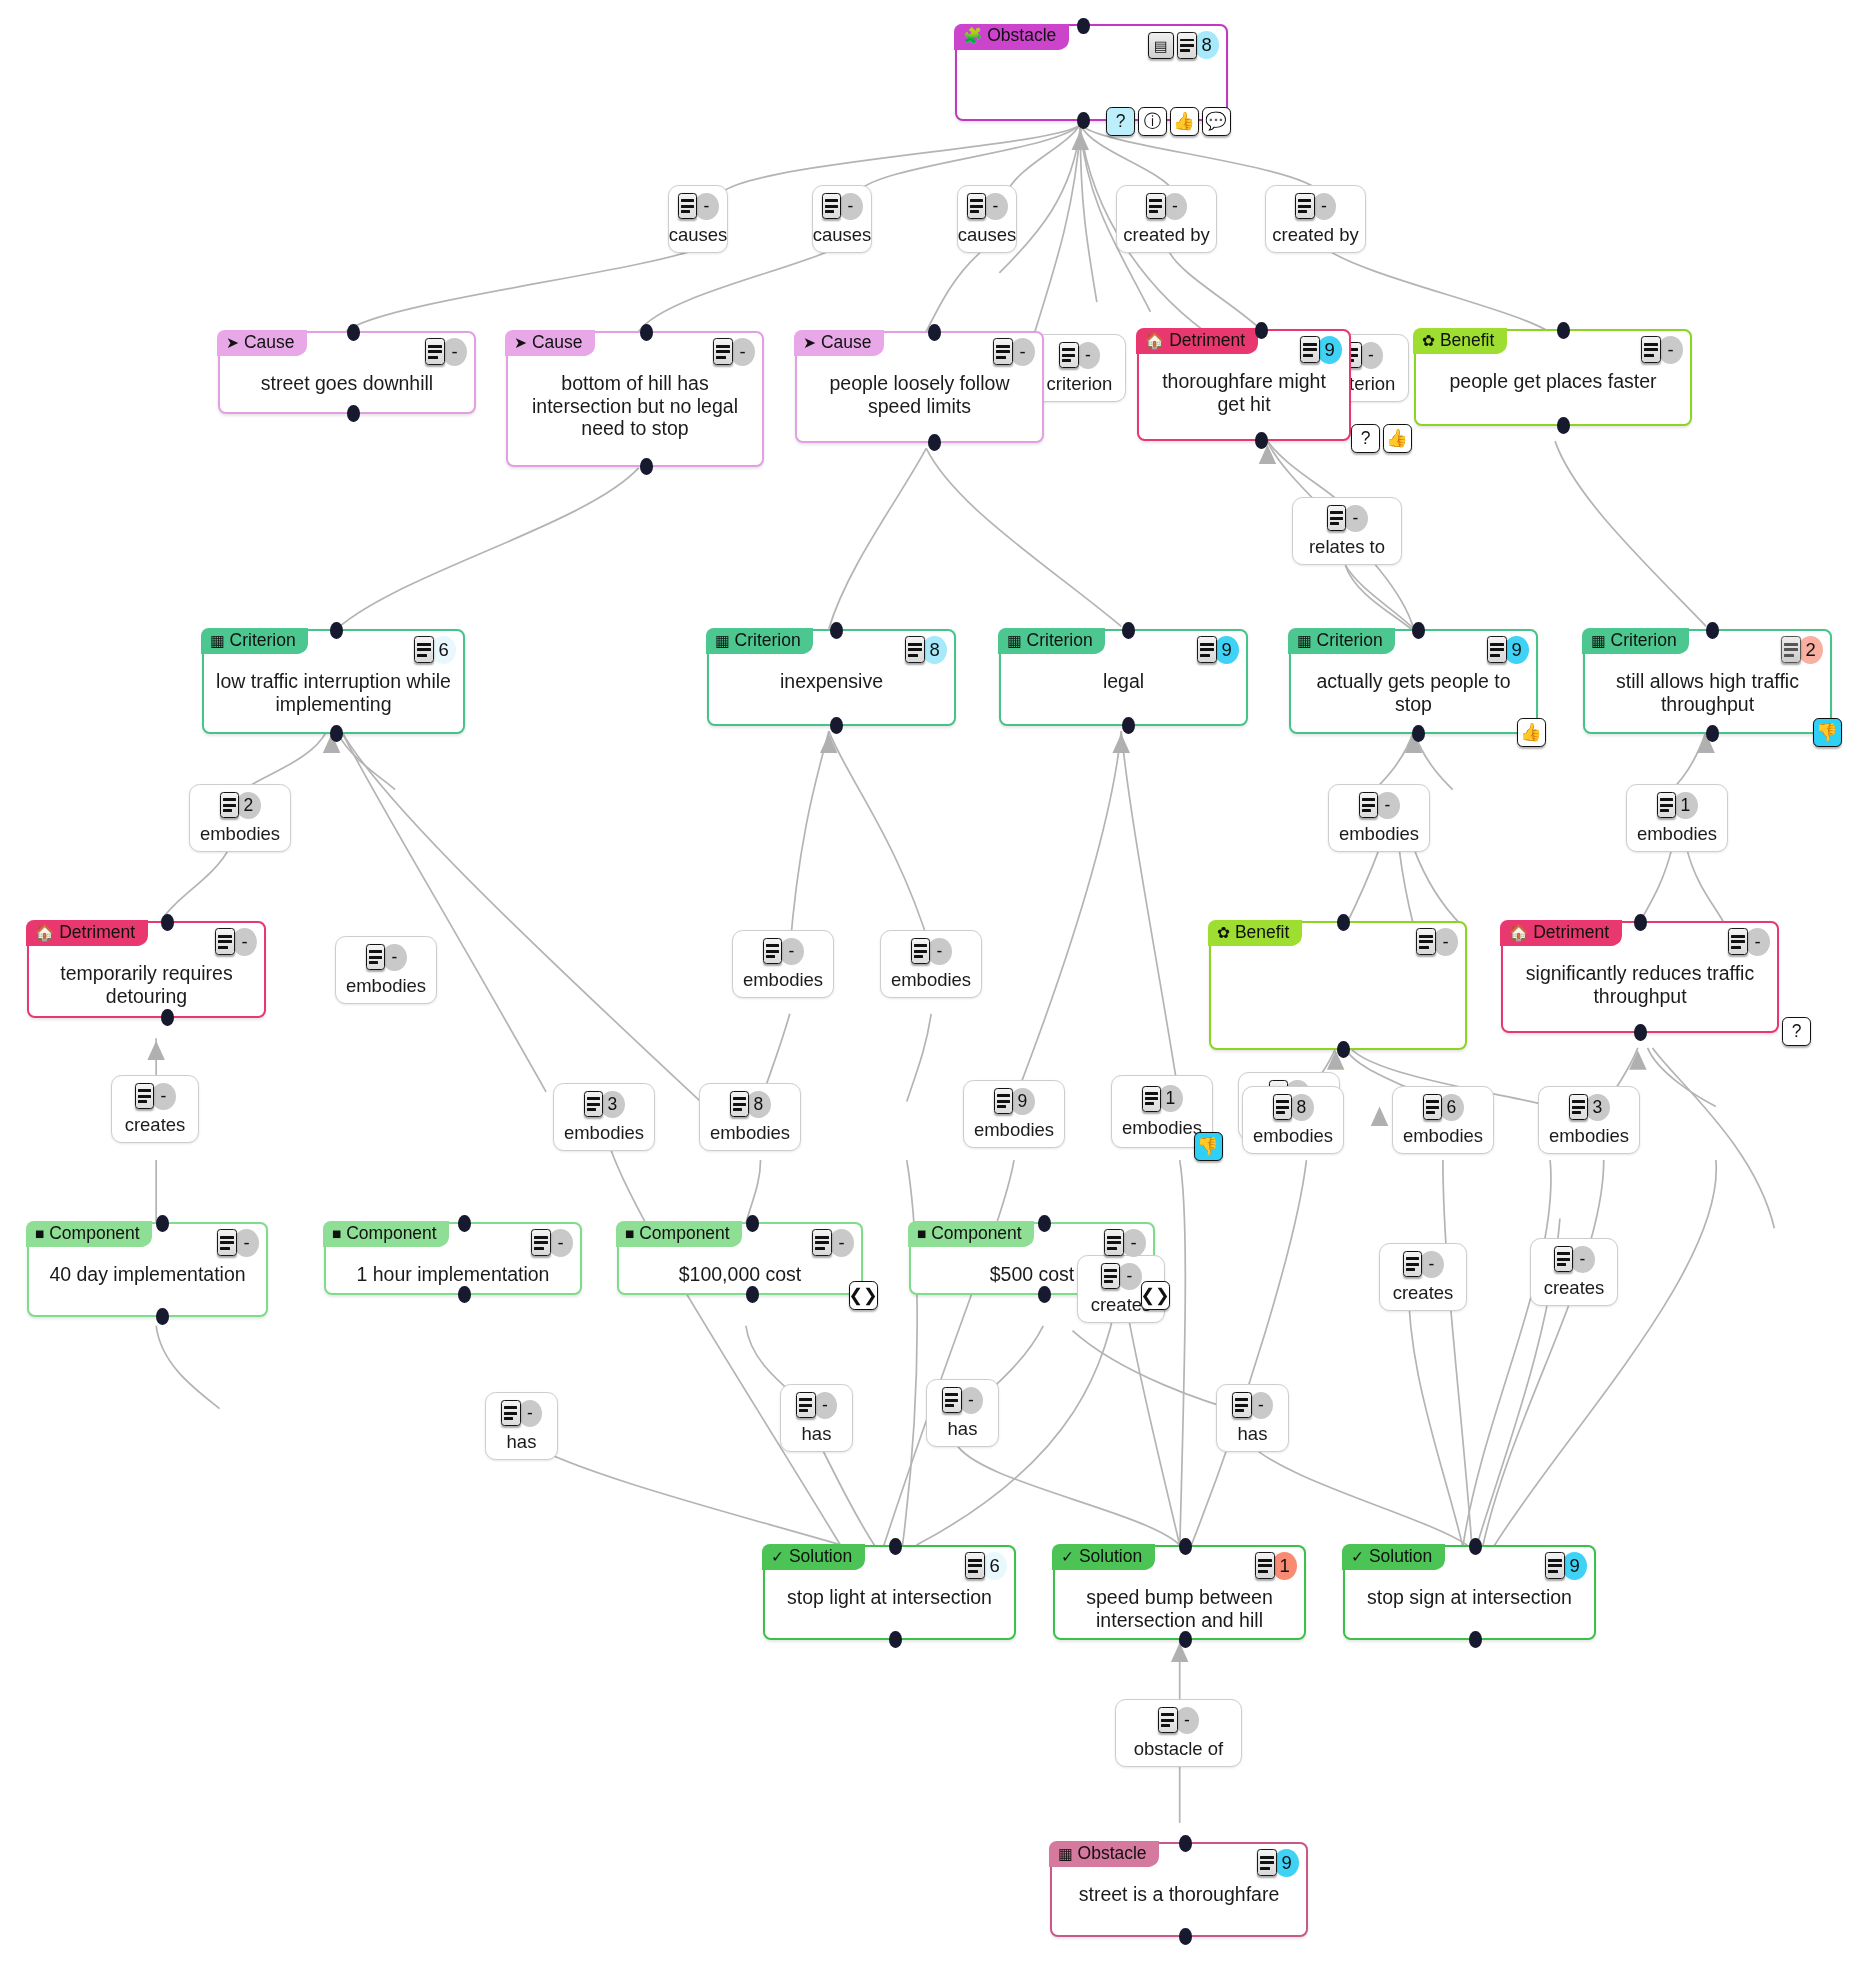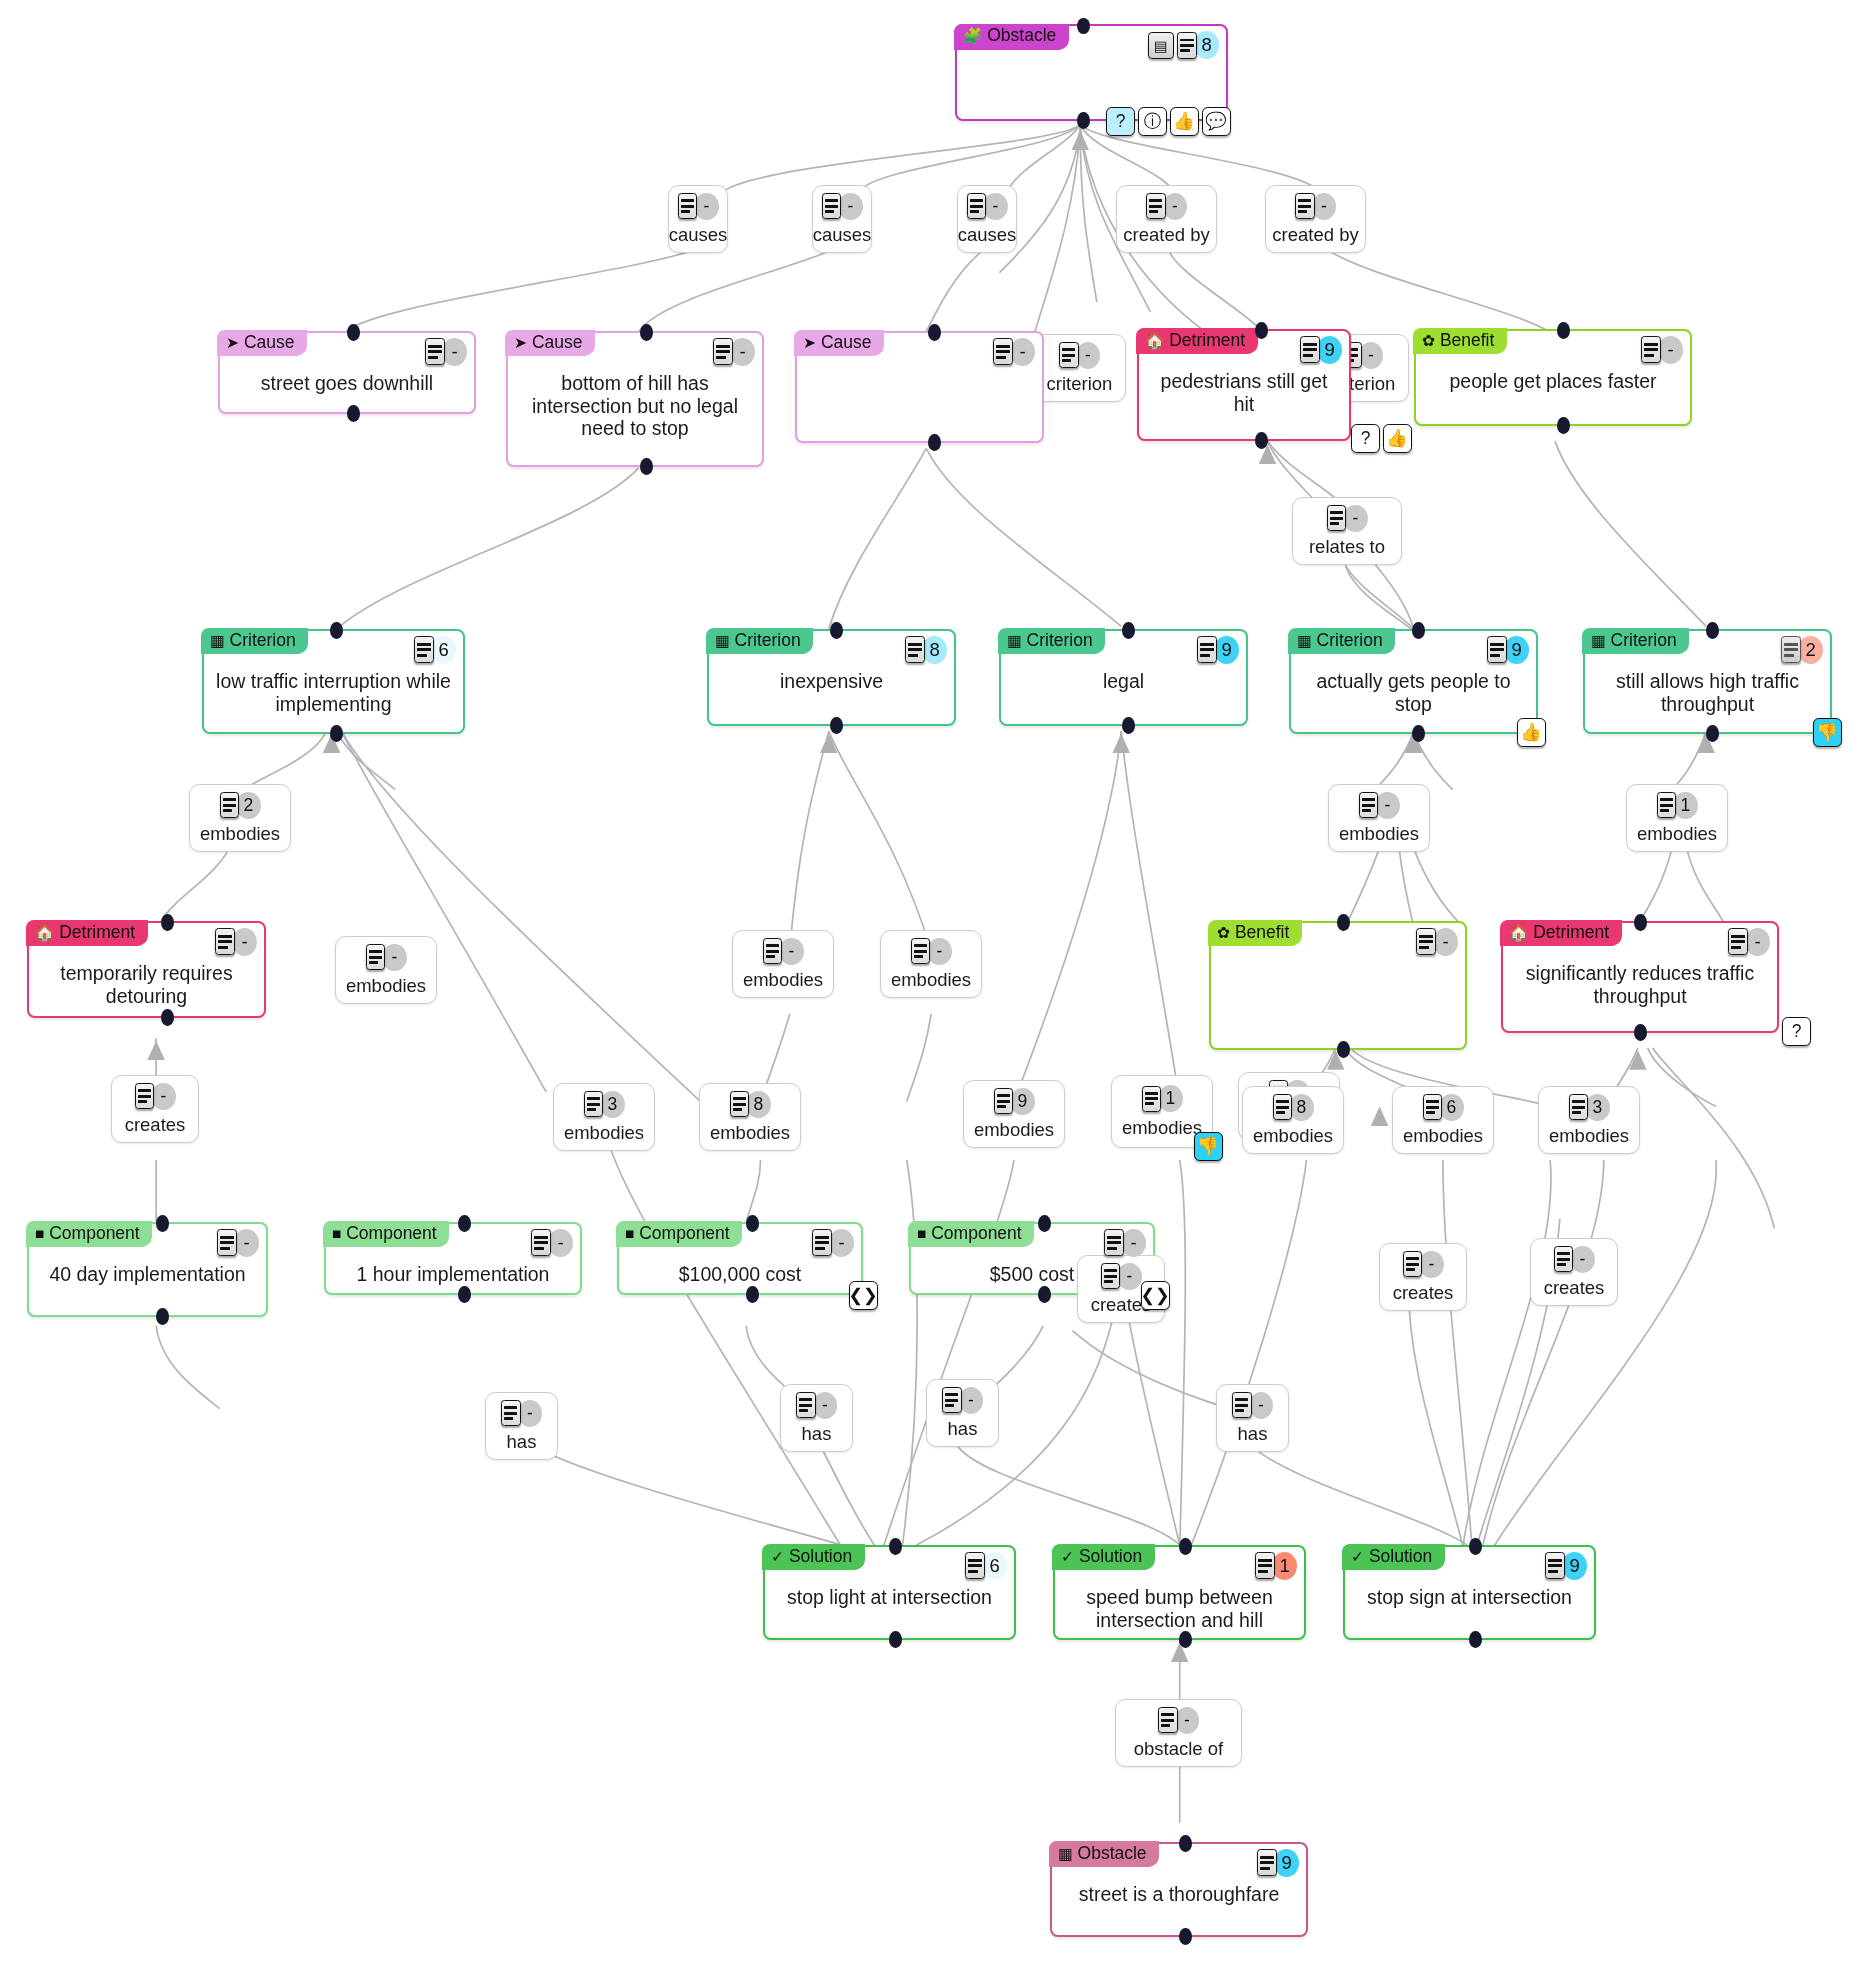--- a/index.html
+++ b/index.html
@@ -410,38 +410,39 @@
       <span>Cause</span>
     </div>
     <div class="score">
       <div class="sheet">
           <i></i>
           <i></i>
           <i></i>
         </div>
       <div class="pill b-">-</div>
     </div>
+    <div class="body">people loosely follow speed limits</div>
     <div class="dot bottom" style="left:131px;"></div>
   </div>
 
   <div class="node t-detriment" style="left:1137px; top:329px; width:214px; height:112px; z-index:4;">
     <div class="dot top" style="left:116px;"></div>
     <div class="hdr">
       <span class="ticon">🏠</span>
       <span>Detriment</span>
     </div>
     <div class="score">
       <div class="sheet">
           <i></i>
           <i></i>
           <i></i>
         </div>
       <div class="pill b9">9</div>
     </div>
-    <div class="body">pedestrians still get hit</div>
+    <div class="body">thoroughfare might get hit</div>
     <div class="dot bottom" style="left:116px;"></div>
     <div class="chips" style="right:-63px; bottom:-13.6px;">
       <div class="chip">?</div>
       <div class="chip">👍</div>
     </div>
   </div>
 
   <div class="node t-benefit" style="left:1414px; top:329px; width:278px; height:97px; z-index:4;">
     <div class="dot top" style="left:141px;"></div>
     <div class="hdr">

